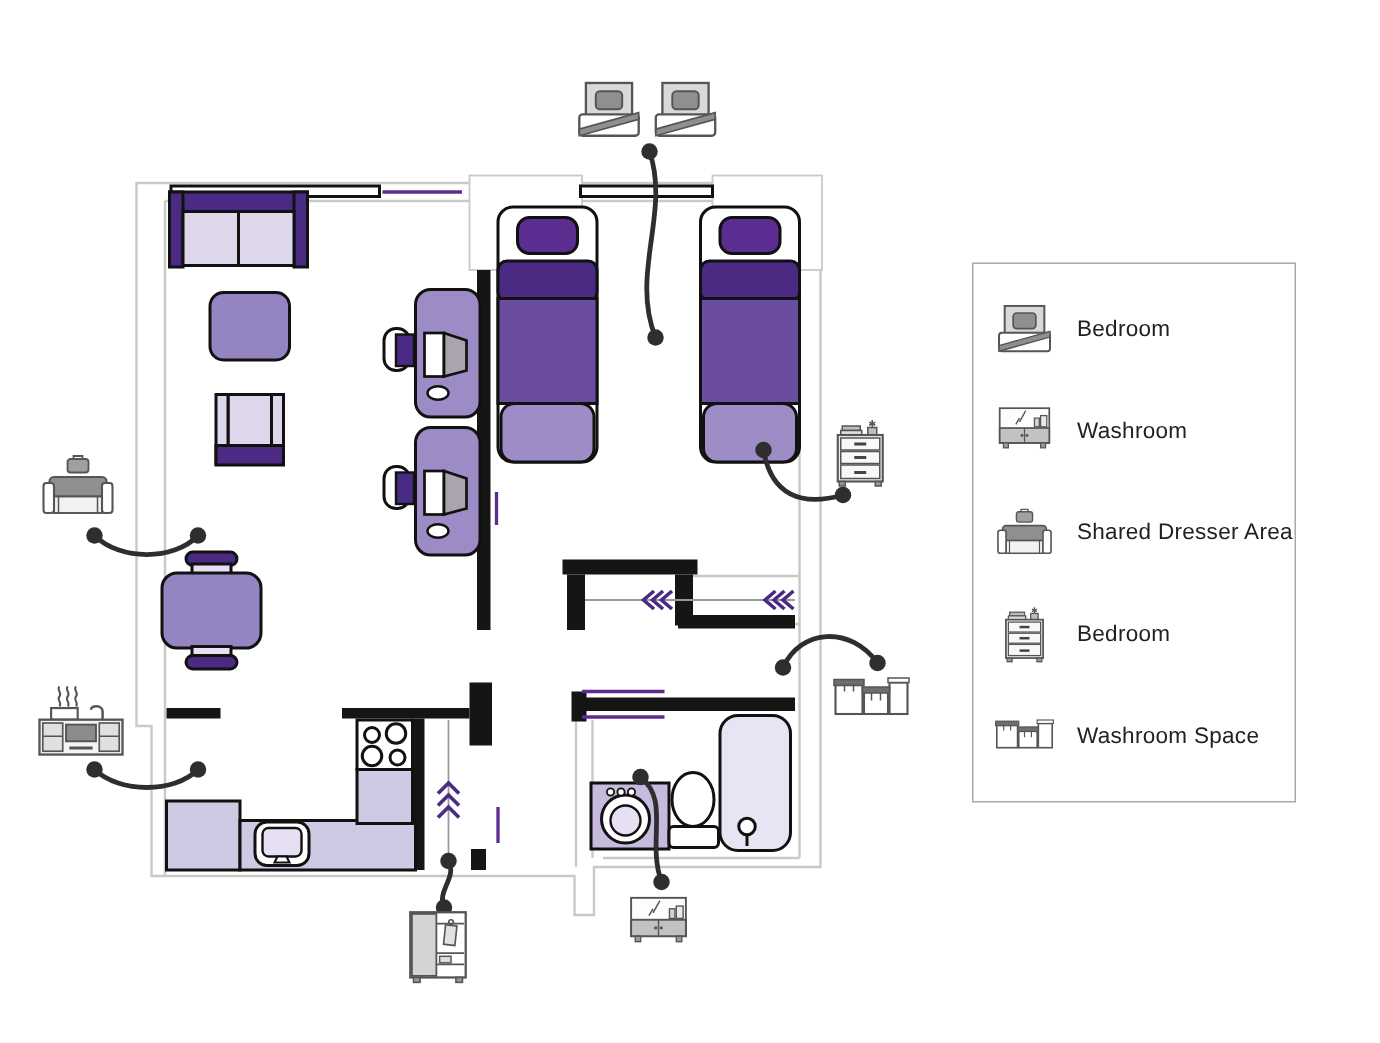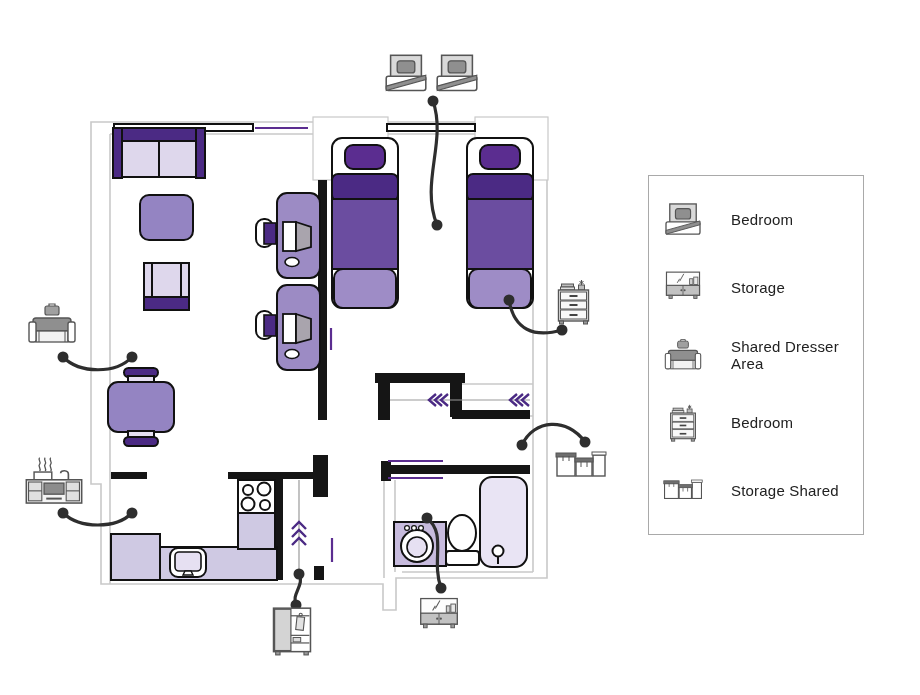--- a/index.html
+++ b/index.html
@@ -4,21 +4,21 @@
 <style>
   html,body{margin:0;padding:0;background:#ffffff;}
   #stage{position:relative;width:920px;height:695px;background:#fff;overflow:hidden;
          font-family:"Liberation Sans",sans-serif;}
   #plan-svg{position:absolute;left:0;top:0;}
   
   .legend{position:absolute;left:648px;top:175px;width:216px;height:360px;
           background:#fff;border:1px solid #a9a9a9;box-sizing:border-box;
           display:flex;flex-direction:column;justify-content:space-around;
           padding:10px 0 10px 14px;}
-  .legend-row{display:flex;align-items:center;gap:28px;height:44px;}
+  .legend-row{display:flex;align-items:center;gap:15px;height:44px;}
   .legend-icon{width:40px;height:40px;display:flex;align-items:center;justify-content:center;flex:0 0 40px;}
   .legend-label{font-size:15px;color:#212121;letter-spacing:.2px;}
 </style>
 </head>
 <body>
 
 <div id="stage">
 
 <svg width="0" height="0" style="position:absolute" aria-hidden="true">
   <defs>
@@ -316,21 +316,21 @@
           </svg>
         </span>
     <span class="legend-label">Bedroom</span>
   </div>
   <div class="legend-row">
     <span class="legend-icon">
       <svg width="38" height="34">
             <use href="#sym-washroom" width="38" height="34"></use>
           </svg>
         </span>
-    <span class="legend-label">Storage</span>
+    <span class="legend-label">Washroom</span>
   </div>
   <div class="legend-row">
     <span class="legend-icon">
       <svg width="40" height="34">
             <use href="#sym-sofa" width="40" height="34"></use>
           </svg>
         </span>
     <span class="legend-label">Shared Dresser Area</span>
   </div>
   <div class="legend-row">
@@ -340,17 +340,17 @@
           </svg>
         </span>
     <span class="legend-label">Bedroom</span>
   </div>
   <div class="legend-row">
     <span class="legend-icon">
       <svg width="40" height="26">
             <use href="#sym-storage" width="40" height="26"></use>
           </svg>
         </span>
-    <span class="legend-label">Storage Shared</span>
+    <span class="legend-label">Washroom Space</span>
   </div>
 </div>
 
 </div>
 
 </body></html>

